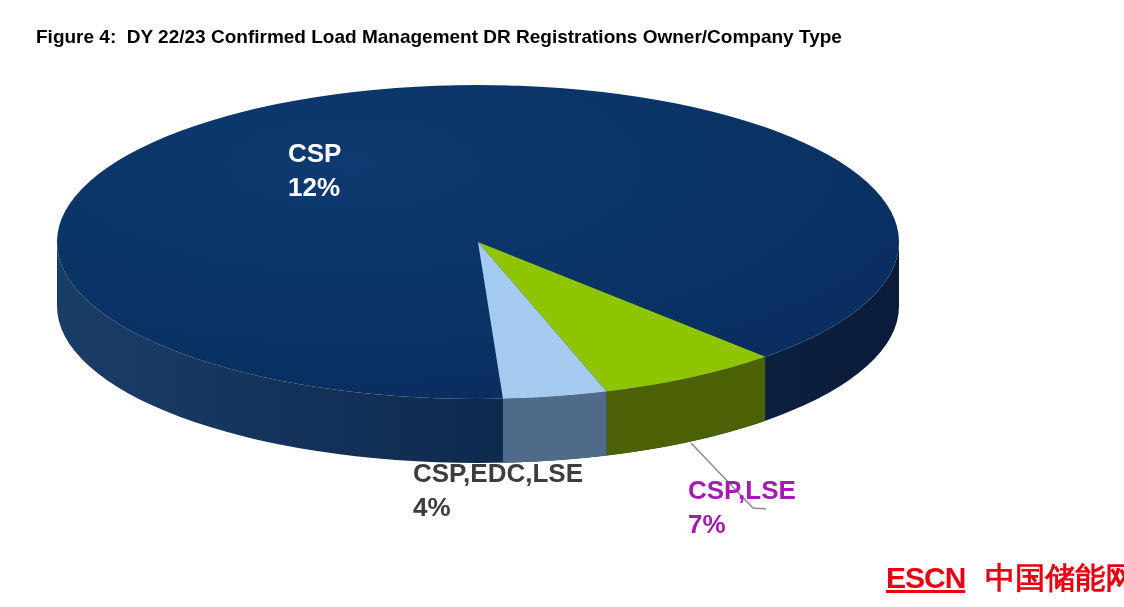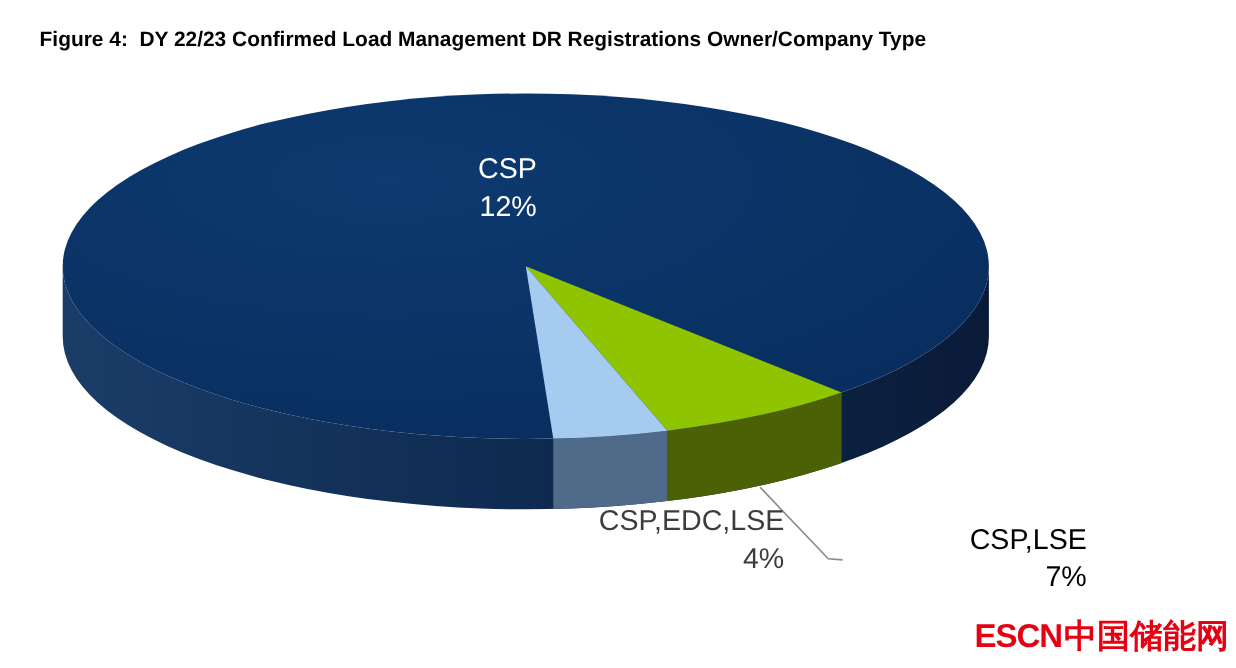--- a/index.html
+++ b/index.html
@@ -16,39 +16,39 @@
     left: 36px;
     top: 26px;
     font-size: 19px;
     font-weight: bold;
     color: #000000;
     white-space: pre;
   }
   #pie-svg { position: absolute; left: 0; top: 0; }
   .pie-label {
     position: absolute;
-    text-align: right;
+    text-align: left;
     font-size: 26px;
     line-height: 34px;
-    font-weight: 400;
+    font-weight: 700;
     pointer-events: none;
   }
   .label-csp { left: 288px; top: 136px; width: 200px; color: #ffffff; }
   .label-cspedclse { left: 413px; top: 456px; width: 300px; color: #3d3d3d; }
-  .label-csplse { left: 688px; top: 473px; width: 300px; color: #000000; }
+  .label-csplse { left: 688px; top: 473px; width: 300px; color: #a21caf; }
   .watermark {
     position: absolute;
     left: 886px;
     top: 558px;
     color: #e60012;
     font-weight: 800;
     font-size: 30px;
     white-space: nowrap;
   }
-  .watermark .latin { letter-spacing: -1px; margin-right: 2px; }
+  .watermark .latin { letter-spacing: -1px; margin-right: 20px; text-decoration: underline; }
 </style>
 </head>
 <body>
 
 <div class="stage">
 
   <div class="figure-title">Figure 4:  DY 22/23 Confirmed Load Management DR Registrations Owner/Company Type</div>
 
   <svg id="pie-svg" width="1124" height="607" viewBox="0 0 1124 607">
     <defs>

